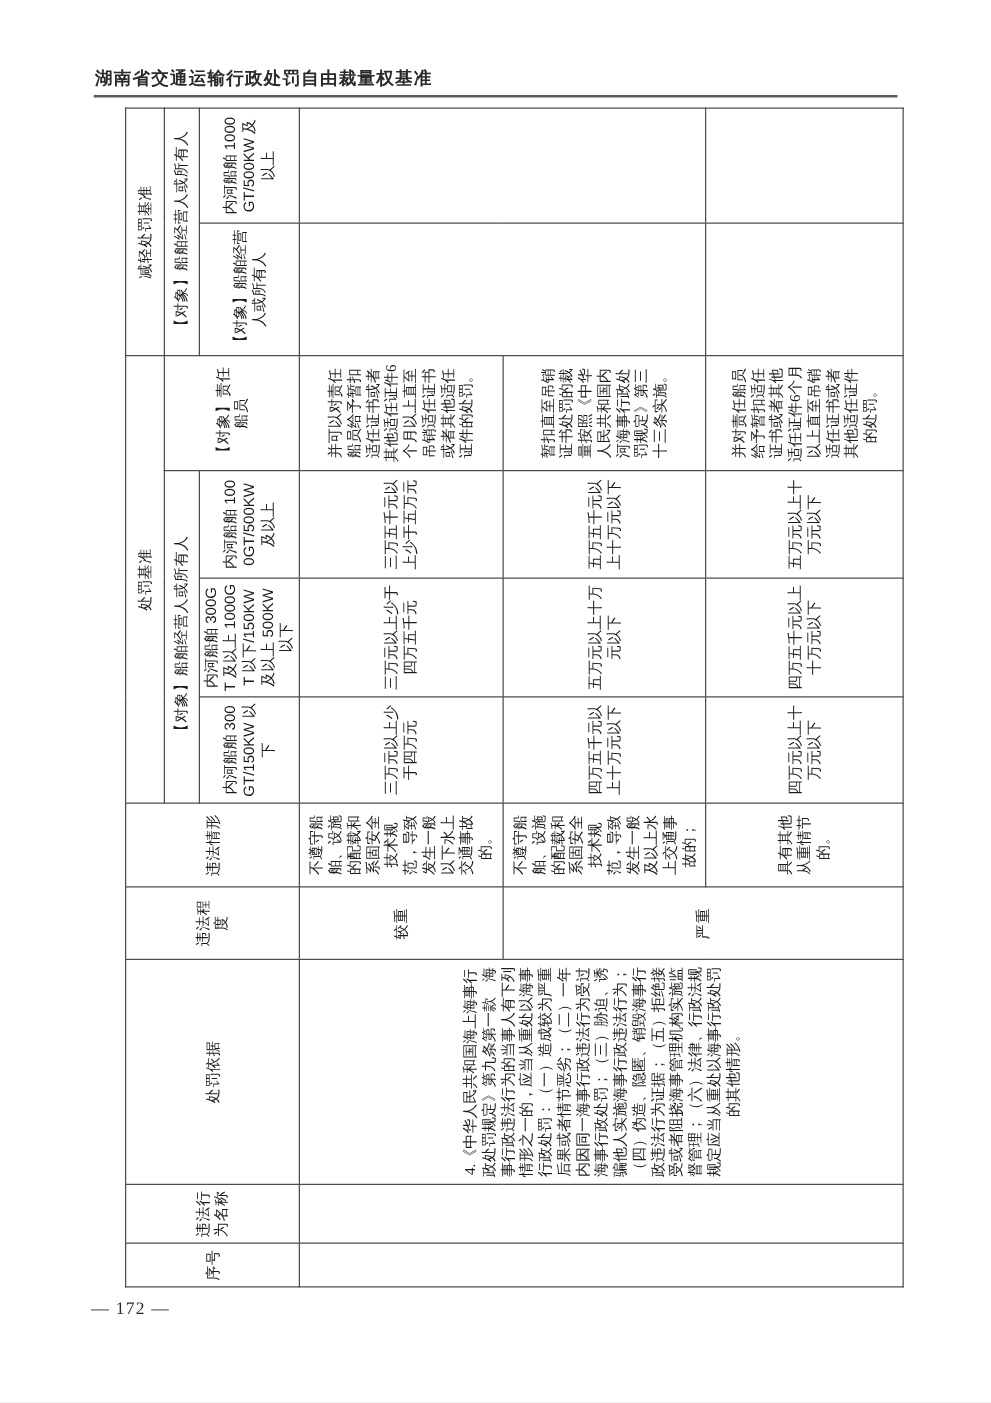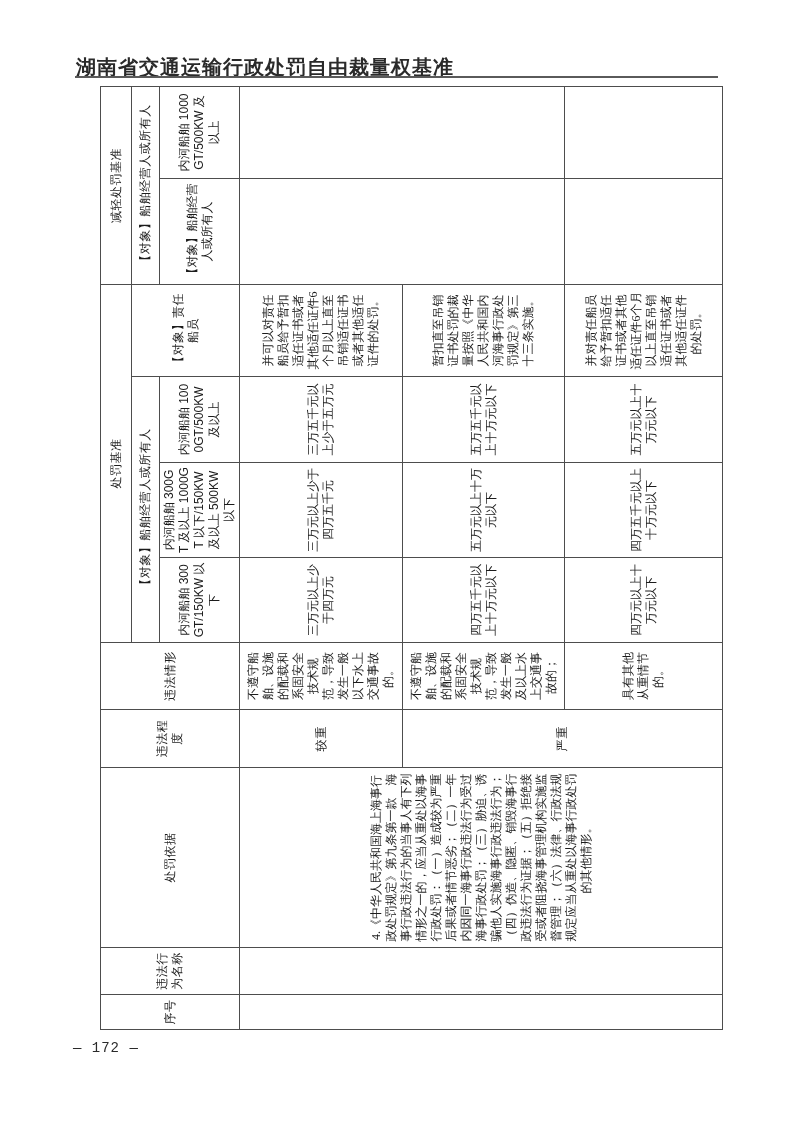--- a/index.html
+++ b/index.html
@@ -7,31 +7,31 @@
     position:relative;
     width:793px;height:1122px;
     background:#ffffff;
     overflow:hidden;
     font-family:"Liberation Serif", serif;
     color:#1c1c1c;
   }
   #doc-title{
     position:absolute;left:76px;top:54px;
     font-family:Liberation Sans, sans-serif;
-    font-weight:bold;font-size:20px;letter-spacing:1px;color:#2a2a2a;
+    font-weight:bold;font-size:14px;letter-spacing:1px;color:#2a2a2a;
     white-space:nowrap;
   }
   #title-rule{
     position:absolute;left:75px;top:76px;width:643px;height:2px;
     background:#5a5a5a;
   }
   #page-number{
     position:absolute;left:73px;top:1040px;
     font-size:14px;color:#2a2a2a;letter-spacing:1px;
-    font-family:Liberation Mono, monospace;
+    font-family:Liberation Serif, serif;
   }
   
   #table-wrap{
     position:absolute;left:100px;top:87px;width:608px;height:943px;
   }
   #landscape{
     width:943px;height:608px;
     transform:translateY(943px) rotate(-90deg);
     transform-origin:0 0;
   }

